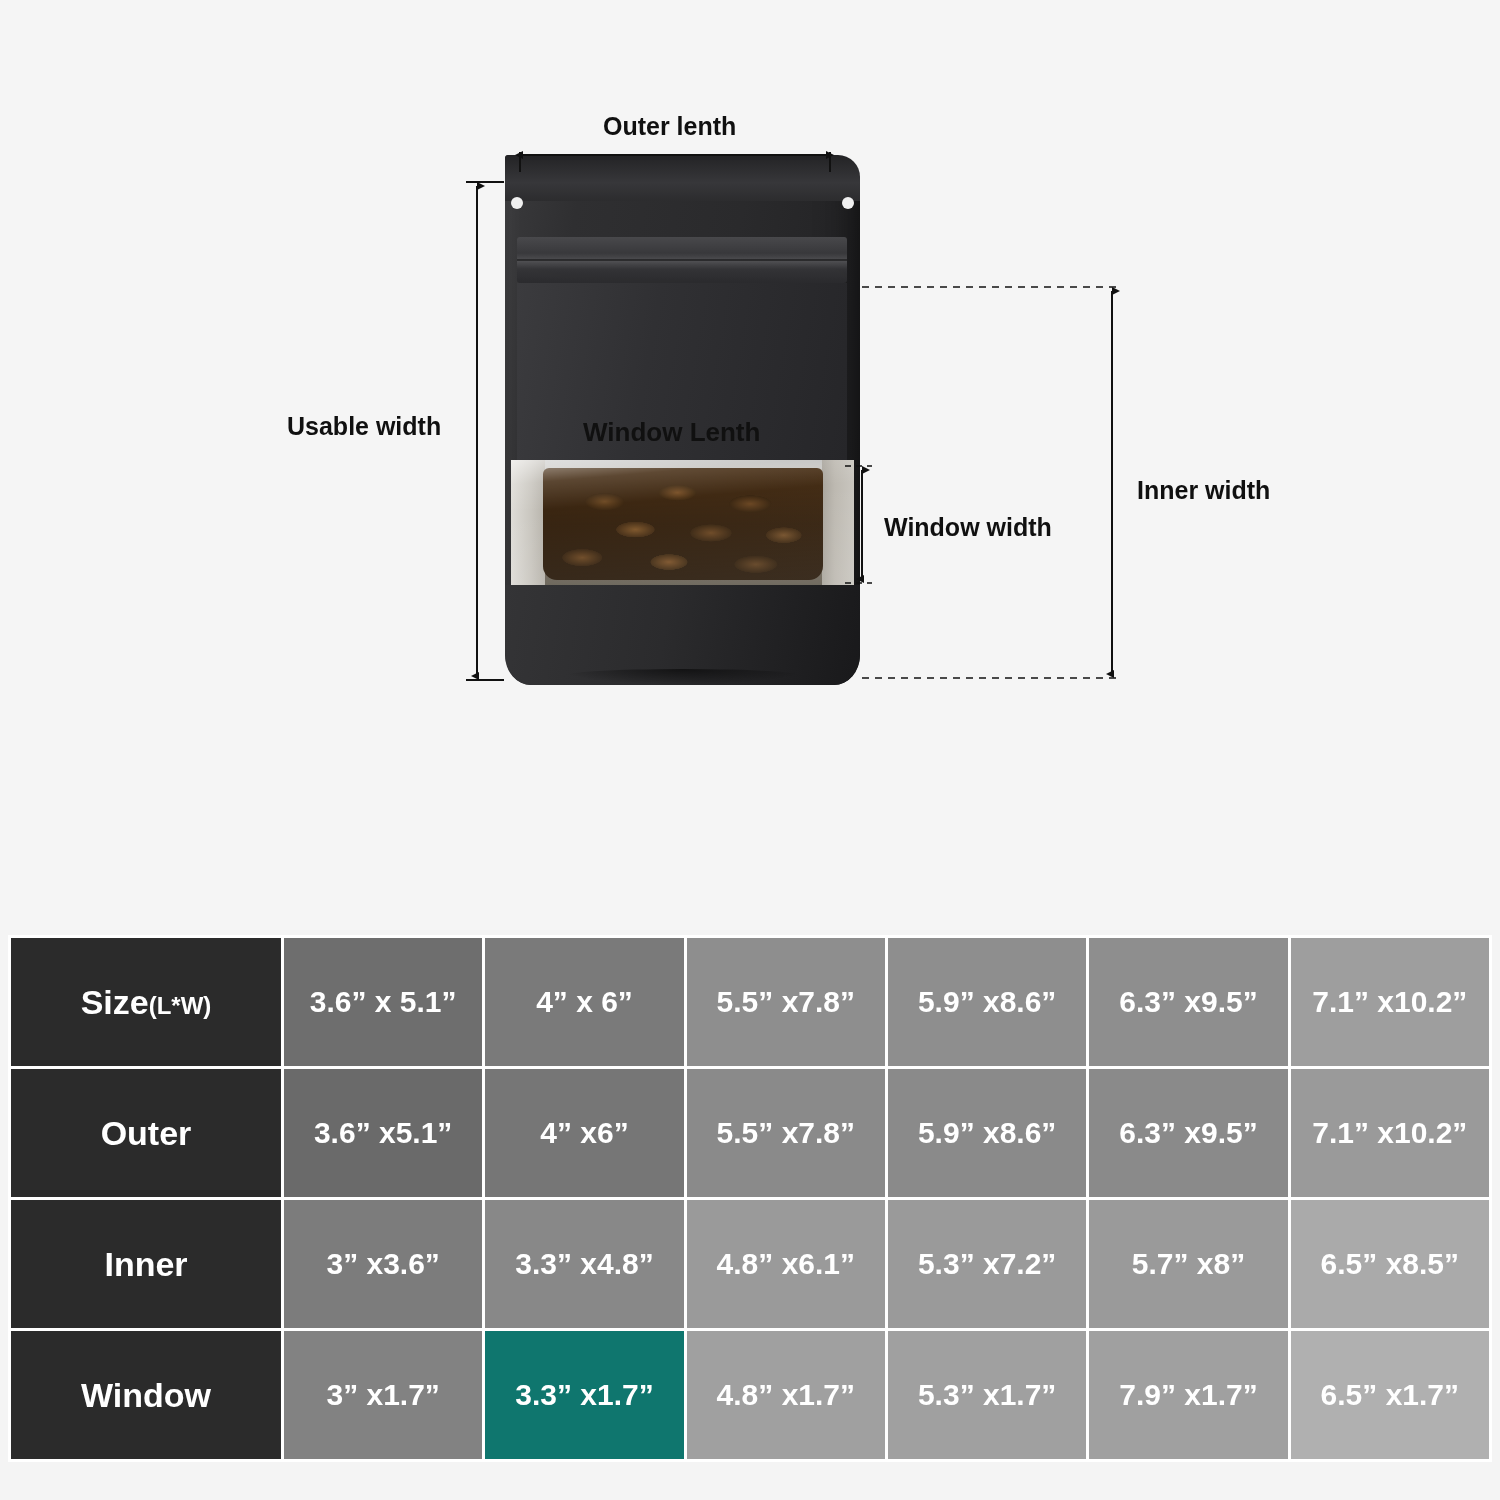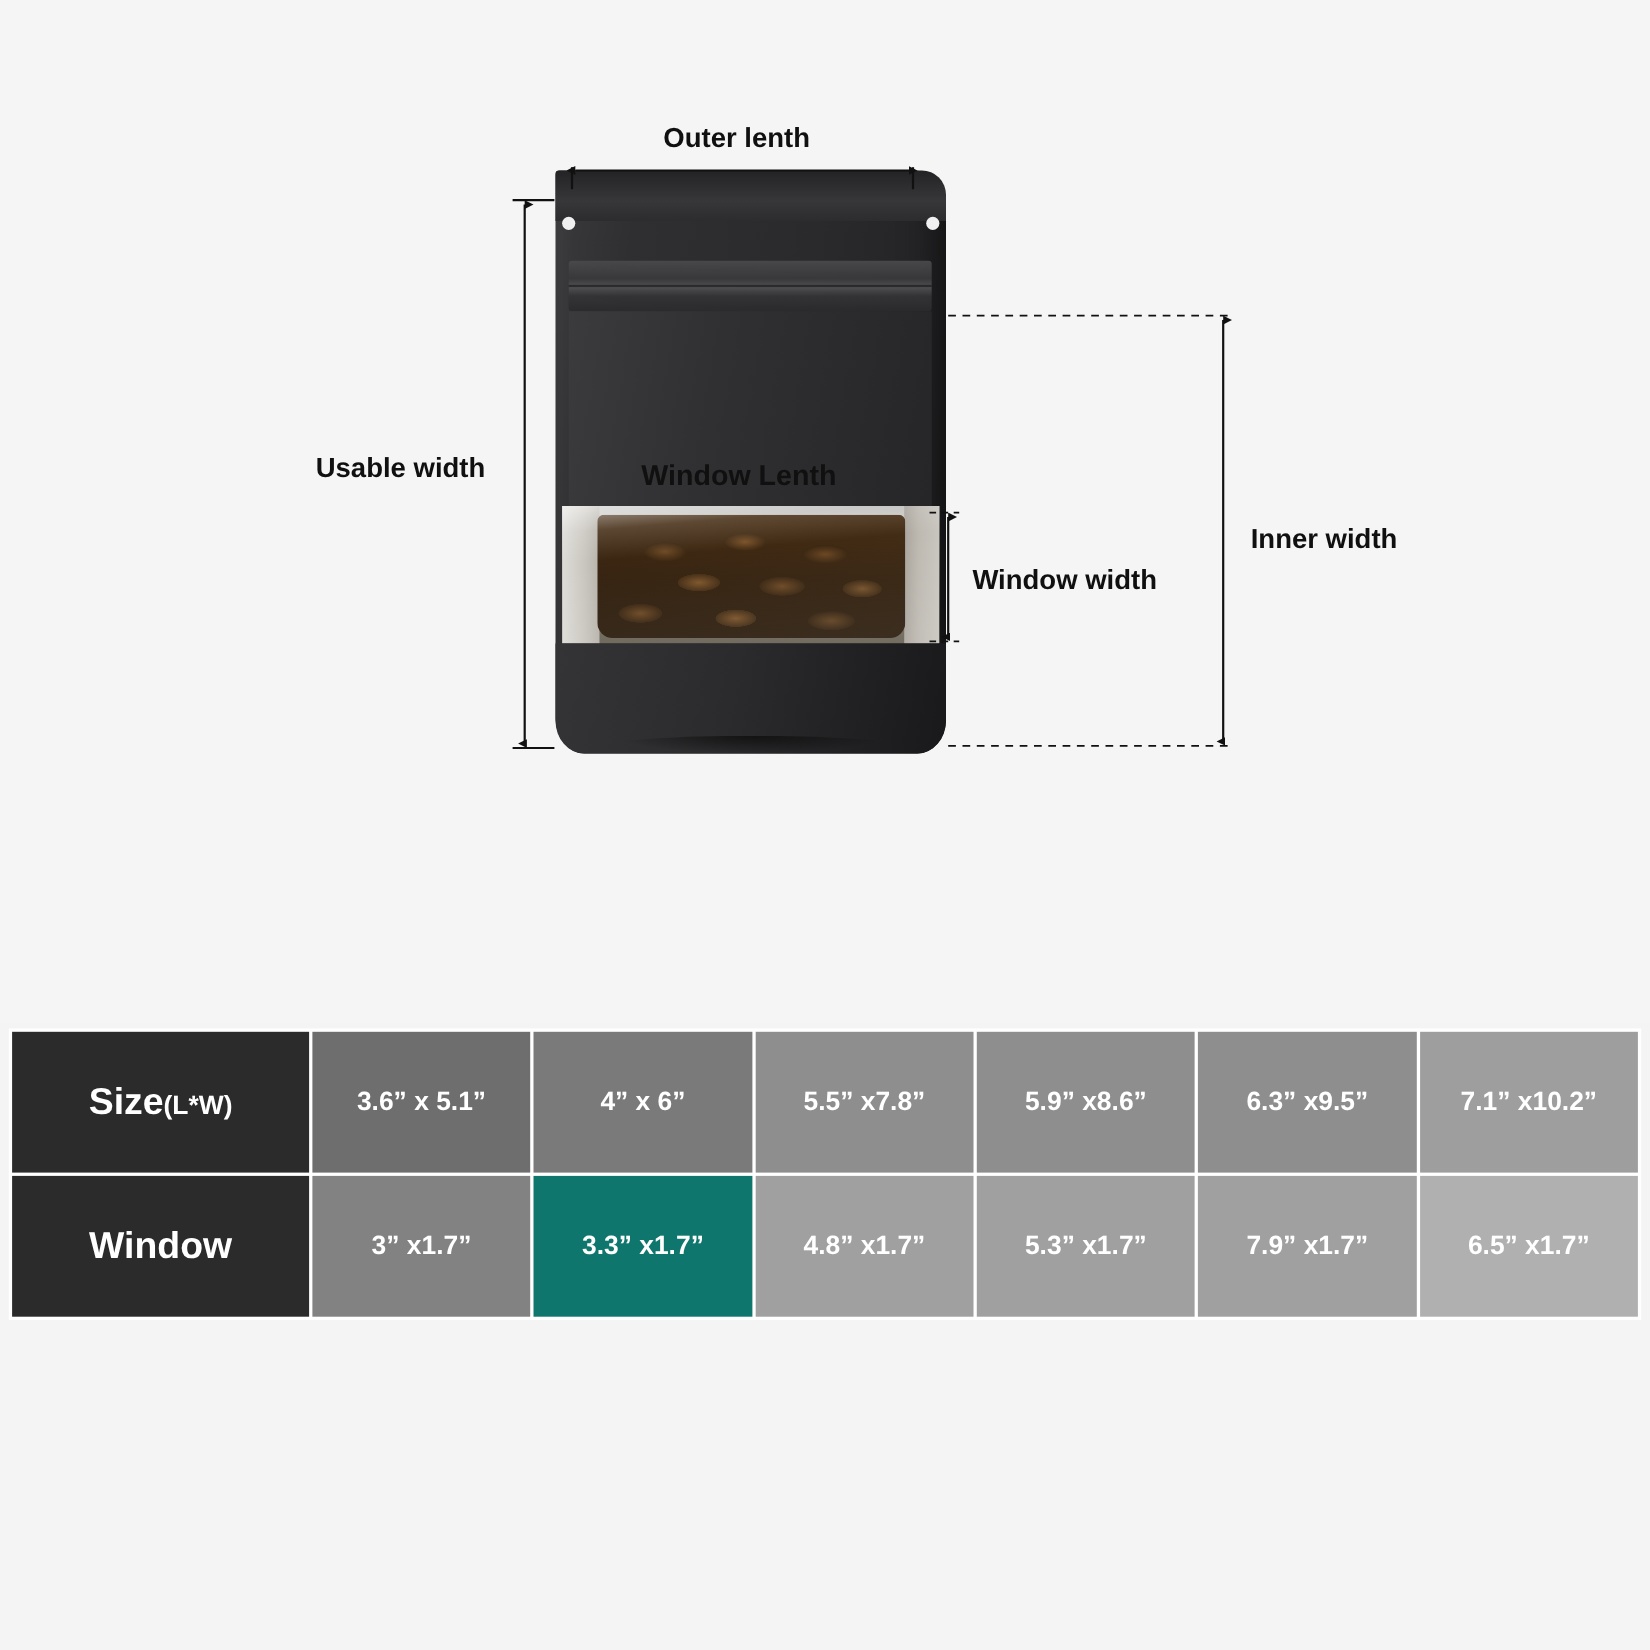--- a/index.html
+++ b/index.html
@@ -195,21 +195,21 @@
   td.rowhead {
     background: #2b2b2b;
     font-size: 34px;
     width: 262px;
   }
   td.rowhead .sub {
     font-size: 24px;
     font-weight: bold;
   }
   td.cell {
-    font-size: 24px;
+    font-size: 30px;
   }
   tr.r0 td.cell { background: #8e8e8e; }
   tr.r1 td.cell { background: #8a8a8a; }
   tr.r2 td.cell { background: #9a9a9a; }
   tr.r3 td.cell { background: #a0a0a0; }
   tr.r0 td.cell.c0 { background: #6e6e6e; }
   tr.r1 td.cell.c0 { background: #6a6a6a; }
   tr.r2 td.cell.c0 { background: #7c7c7c; }
   tr.r3 td.cell.c0 { background: #828282; }
   tr.r0 td.cell.c1 { background: #7a7a7a; }
@@ -290,20 +290,38 @@
       <td class="rowhead">
         <span>Size</span><span class="sub">(L*W)</span>
       </td>
       <td class="cell c0">3.6” x 5.1”</td>
       <td class="cell c1">4”  x 6”</td>
       <td class="cell c2">5.5” x7.8”</td>
       <td class="cell c3">5.9” x8.6”</td>
       <td class="cell c4">6.3” x9.5”</td>
       <td class="cell c5">7.1” x10.2”</td>
     </tr>
+    <tr class="r1">
+      <td class="rowhead">Outer</td>
+      <td class="cell c0">3.6” x5.1”</td>
+      <td class="cell c1">4” x6”</td>
+      <td class="cell c2">5.5” x7.8”</td>
+      <td class="cell c3">5.9” x8.6”</td>
+      <td class="cell c4">6.3” x9.5”</td>
+      <td class="cell c5">7.1” x10.2”</td>
+    </tr>
+    <tr class="r2">
+      <td class="rowhead">Inner</td>
+      <td class="cell c0">3” x3.6”</td>
+      <td class="cell c1">3.3” x4.8”</td>
+      <td class="cell c2">4.8” x6.1”</td>
+      <td class="cell c3">5.3” x7.2”</td>
+      <td class="cell c4">5.7” x8”</td>
+      <td class="cell c5">6.5” x8.5”</td>
+    </tr>
     <tr class="r3">
       <td class="rowhead">Window</td>
       <td class="cell c0">3” x1.7”</td>
       <td class="cell c1">3.3” x1.7”</td>
       <td class="cell c2">4.8” x1.7”</td>
       <td class="cell c3">5.3” x1.7”</td>
       <td class="cell c4">7.9” x1.7”</td>
       <td class="cell c5">6.5” x1.7”</td>
     </tr>
   </tbody>

